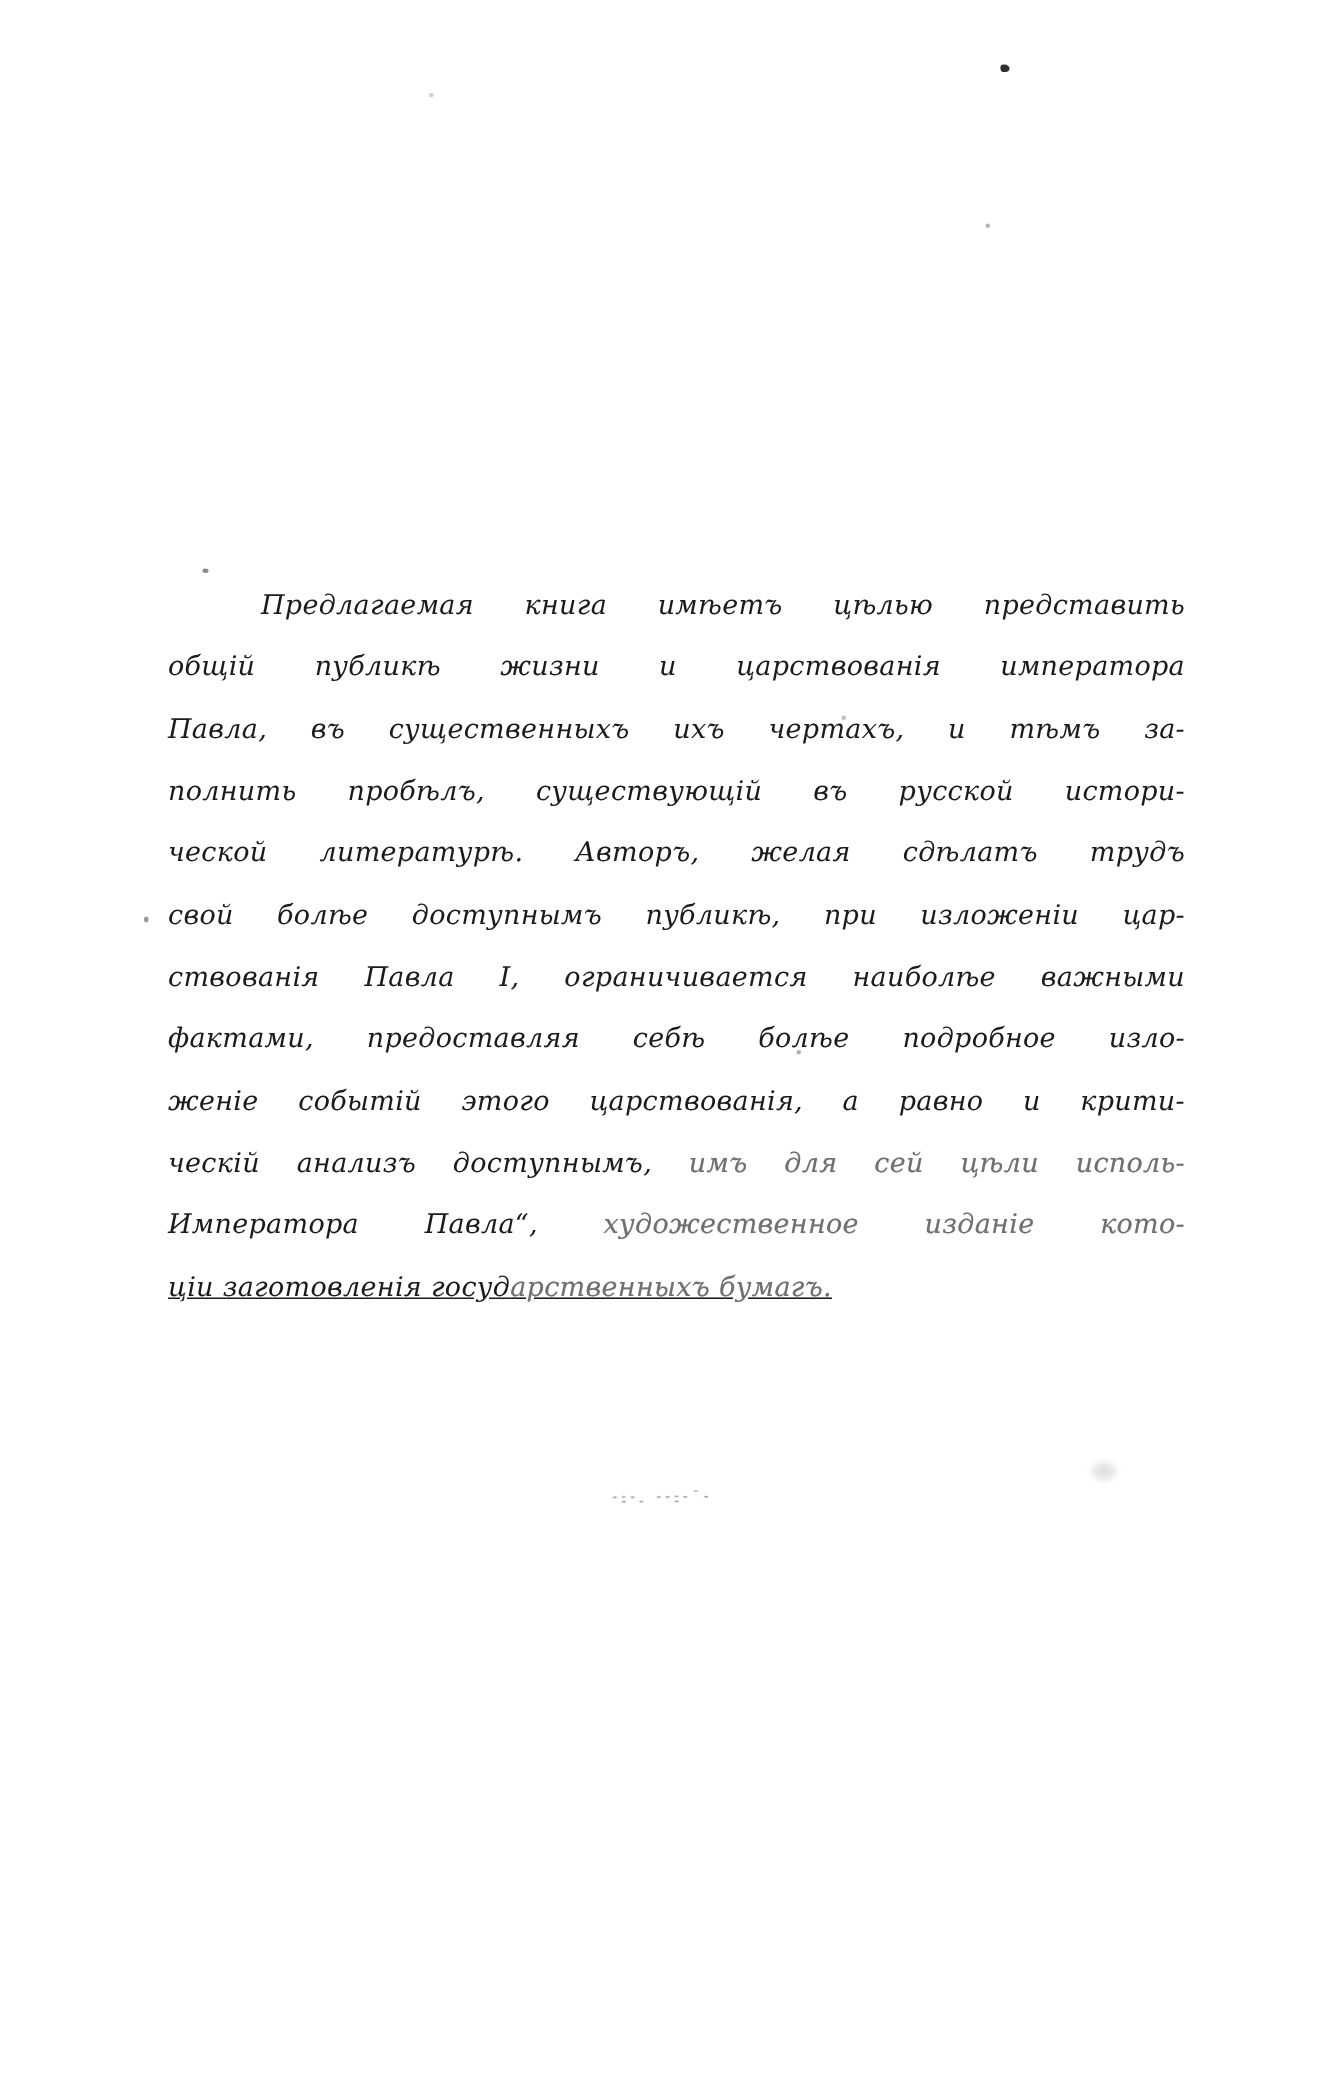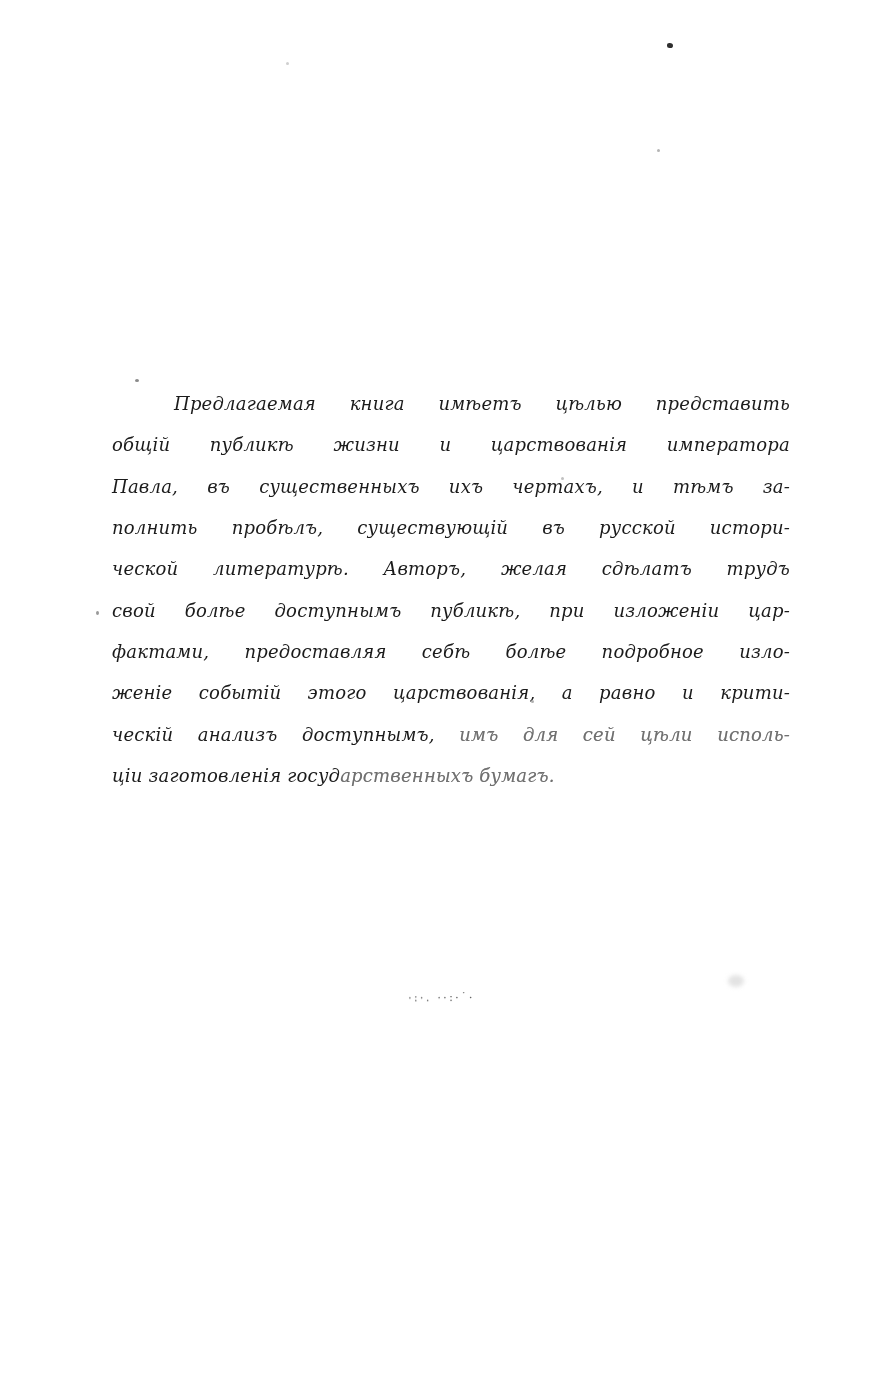--- a/index.html
+++ b/index.html
@@ -32,21 +32,21 @@
     font-size: 18px;
     line-height: 41.35px;
     height: 41.35px;
     color: var(--ink);
     text-align: justify;
     text-align-last: justify;
     white-space: normal;
     letter-spacing: 0.2px;
   }
   .line.first { text-indent: 62px; }
-  .line.last { text-align-last: left; }
+  .line.last { text-align-last: left; text-decoration: underline; }
   .seg { color: var(--ink); }
   .seg.faded {
     color: var(--faded_ink);
     text-shadow: 0 0 0.5px rgba(120,120,120,0.5);
   }
   .speck {
     position: absolute;
     border-radius: 50%;
   }
   .smudge {
@@ -73,23 +73,25 @@
 
 <div class="page">
 
   <div class="text-block">
     <div class="line first"><span class="seg">Предлагаемая книга имѣетъ цѣлью представить</span><span class="seg faded"></span></div>
     <div class="line"><span class="seg">общій публикѣ жизни и царствованія императора</span><span class="seg faded"></span></div>
     <div class="line"><span class="seg">Павла, въ существенныхъ ихъ чертахъ, и тѣмъ за-</span><span class="seg faded"></span></div>
     <div class="line"><span class="seg">полнить пробѣлъ, существующій въ русской истори-</span><span class="seg faded"></span></div>
     <div class="line"><span class="seg">ческой литературѣ. Авторъ, желая сдѣлатъ трудъ</span><span class="seg faded"></span></div>
     <div class="line"><span class="seg">свой болѣе доступнымъ публикѣ, при изложеніи цар-</span><span class="seg faded"></span></div>
+    <div class="line"><span class="seg">ствованія Павла I, ограничивается наиболѣе важными</span><span class="seg faded"></span></div>
     <div class="line"><span class="seg">фактами, предоставляя себѣ болѣе подробное изло-</span><span class="seg faded"></span></div>
     <div class="line"><span class="seg">женіе событій этого царствованія, а равно и крити-</span><span class="seg faded"></span></div>
     <div class="line"><span class="seg">ческій анализъ доступнымъ,</span><span class="seg faded"> имъ для сей цѣли исполь-</span></div>
+    <div class="line"><span class="seg">Императора Павла“, </span><span class="seg faded">художественное изданіе кото-</span></div>
     <div class="line last"><span class="seg">ціи заготовленія госуд</span><span class="seg faded">арственныхъ бумагъ.</span></div>
   </div>
 
   <div class="ornament">·:·. ··:·˙·</div>
 
   <div class="speck" style="left:667px; top:43px; width:6px; height:5px; background:#2f2f2f; border-radius:40% 60% 50% 45%;"></div>
   <div class="speck" style="left:657px; top:149px; width:3px; height:3px; background:#b5b5b5;"></div>
   <div class="speck" style="left:286px; top:62px; width:3px; height:3px; background:#cfcfcf;"></div>
   <div class="speck" style="left:135px; top:379px; width:4px; height:3px; background:#8a8a8a;"></div>
   <div class="speck" style="left:96px; top:611px; width:3px; height:4px; background:#9a9a9a;"></div>

